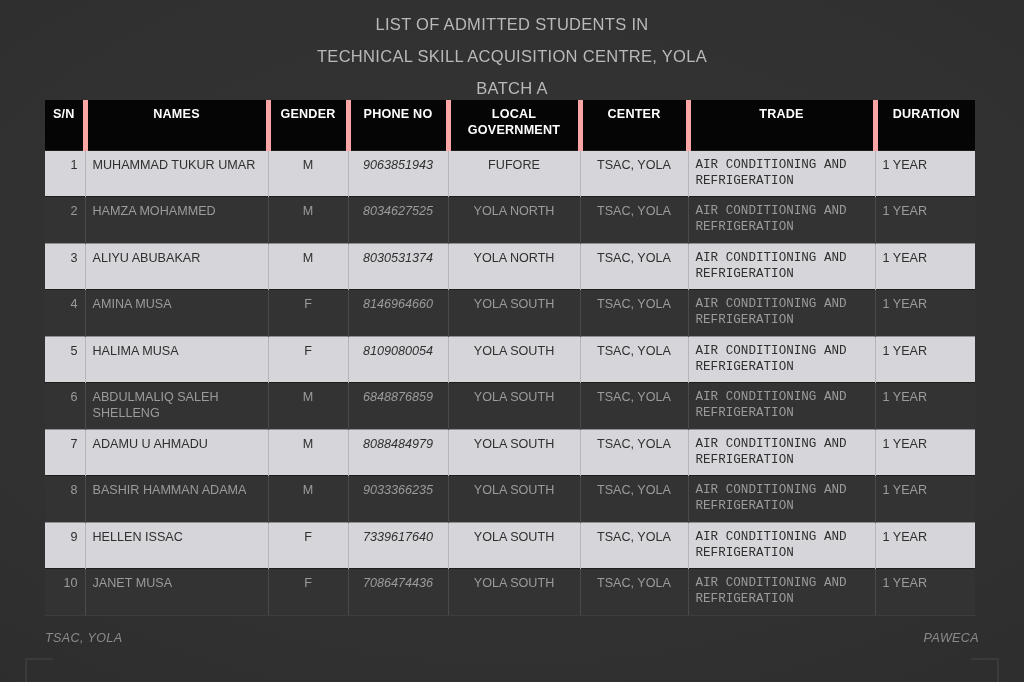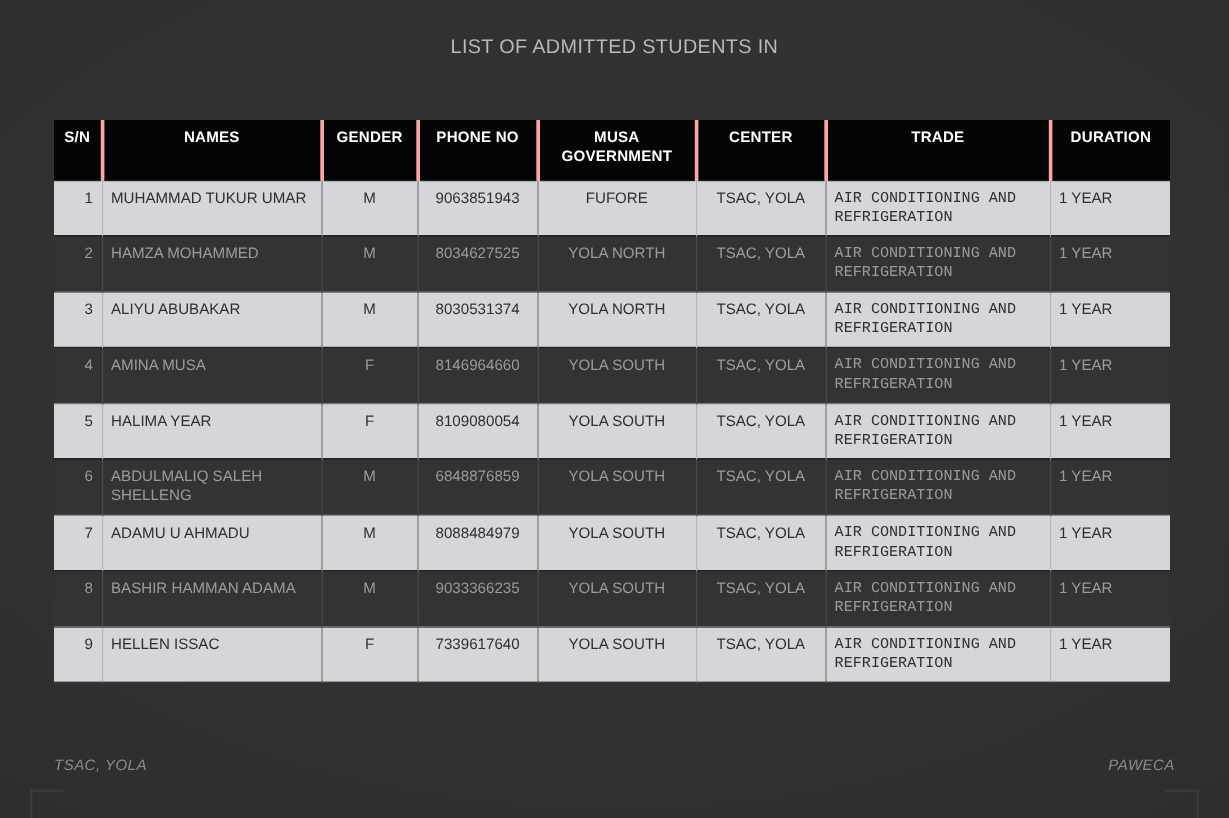--- a/index.html
+++ b/index.html
@@ -24,21 +24,21 @@
       radial-gradient(ellipse 120% 110% at 50% 45%, #343434 0%, #313131 45%, #2b2b2b 78%, #272727 100%);
   }
 
   
   .titles {
     position: absolute;
     top: 0;
     left: 0;
     width: 1024px;
     text-align: center;
-    padding-top: 23px;
+    padding-top: 8px;
   }
   .title-line {
     color: #b9b9b9;
     font-size: 16.5px;
     letter-spacing: .3px;
     line-height: 32px;
     white-space: nowrap;
   }
 
   
@@ -63,21 +63,21 @@
     overflow: hidden;
   }
 
   
   table.roster thead th {
     background: #050505;
     color: #ffffff;
     font-weight: bold;
     text-align: center;
     height: 50px;
-    border-right: 3px solid #fca5a5;
+    border-right: 5px solid #fca5a5;
     letter-spacing: .2px;
   }
   table.roster thead th:last-child { border-right: none; }
 
   
   table.roster tbody tr { height: 46.5px; }
   table.roster tbody tr.light {
     background: #d6d6da;
     color: #2f2f2f;
   }
@@ -99,21 +99,21 @@
   col.c-gen  { width: 80px; }
   col.c-phone{ width: 100px; }
   col.c-lg   { width: 132px; }
   col.c-ctr  { width: 108px; }
   col.c-trade{ width: 187px; }
   col.c-dur  { width: 100px; }
 
   td.sn     { text-align: right; padding-right: 9px; }
   td.name   { text-align: left; }
   td.gen    { text-align: center; }
-  td.phone  { text-align: center; word-break: break-all; }
+  td.phone  { text-align: center; word-break: break-all; font-style: italic; }
   td.lg     { text-align: center; margin-left: 11px; }
   td.ctr    { text-align: center; }
   td.trade  { text-align: left; font-family: Liberation Mono, monospace; }
   td.dur    { text-align: left; padding-left: 9px; }
 
   
   .footer {
     position: absolute;
     left: 45px;
     right: 45px;
@@ -146,41 +146,43 @@
     border-top: 2px solid #3a3a3a;
   }
 </style>
 </head>
 <body>
 
 <div id="page"></div>
 
 <div class="titles">
   <div class="title-line">LIST OF ADMITTED STUDENTS IN</div>
+  <div class="title-line">TECHNICAL SKILL ACQUISITION CENTRE, YOLA</div>
+  <div class="title-line">BATCH A</div>
 </div>
 
 <div class="table-wrap">
   <table class="roster">
     <colgroup>
       <col class="c-sn">
         <col class="c-name">
         <col class="c-gen">
         <col class="c-phone">
       <col class="c-lg">
         <col class="c-ctr">
         <col class="c-trade">
         <col class="c-dur">
     </colgroup>
     <thead>
       <tr>
         <th>S/N</th>
         <th>NAMES</th>
         <th>GENDER</th>
         <th>PHONE NO</th>
-        <th>MUSA GOVERNMENT</th>
+        <th>LOCAL GOVERNMENT</th>
         <th>CENTER</th>
         <th>TRADE</th>
         <th>DURATION</th>
       </tr>
     </thead>
     <tbody id="roster-body">
         <tr class="light">
           <td class="sn">1</td>
           <td class="name">MUHAMMAD TUKUR UMAR</td>
           <td class="gen">M</td>
@@ -215,21 +217,21 @@
           <td class="name">AMINA MUSA</td>
           <td class="gen">F</td>
           <td class="phone">8146964660</td>
           <td class="lg">YOLA SOUTH</td>
           <td class="ctr">TSAC, YOLA</td>
           <td class="trade">AIR CONDITIONING AND REFRIGERATION</td>
           <td class="dur">1 YEAR</td>
         </tr>
         <tr class="light">
           <td class="sn">5</td>
-          <td class="name">HALIMA YEAR</td>
+          <td class="name">HALIMA MUSA</td>
           <td class="gen">F</td>
           <td class="phone">8109080054</td>
           <td class="lg">YOLA SOUTH</td>
           <td class="ctr">TSAC, YOLA</td>
           <td class="trade">AIR CONDITIONING AND REFRIGERATION</td>
           <td class="dur">1 YEAR</td>
         </tr>
         <tr class="dark">
           <td class="sn">6</td>
           <td class="name">ABDULMALIQ SALEH SHELLENG</td>
@@ -258,20 +260,30 @@
           <td class="lg">YOLA SOUTH</td>
           <td class="ctr">TSAC, YOLA</td>
           <td class="trade">AIR CONDITIONING AND REFRIGERATION</td>
           <td class="dur">1 YEAR</td>
         </tr>
         <tr class="light">
           <td class="sn">9</td>
           <td class="name">HELLEN ISSAC</td>
           <td class="gen">F</td>
           <td class="phone">7339617640</td>
+          <td class="lg">YOLA SOUTH</td>
+          <td class="ctr">TSAC, YOLA</td>
+          <td class="trade">AIR CONDITIONING AND REFRIGERATION</td>
+          <td class="dur">1 YEAR</td>
+        </tr>
+        <tr class="dark">
+          <td class="sn">10</td>
+          <td class="name">JANET MUSA</td>
+          <td class="gen">F</td>
+          <td class="phone">7086474436</td>
           <td class="lg">YOLA SOUTH</td>
           <td class="ctr">TSAC, YOLA</td>
           <td class="trade">AIR CONDITIONING AND REFRIGERATION</td>
           <td class="dur">1 YEAR</td>
         </tr>
       </tbody>
   </table>
 </div>
 
 <div class="footer">

